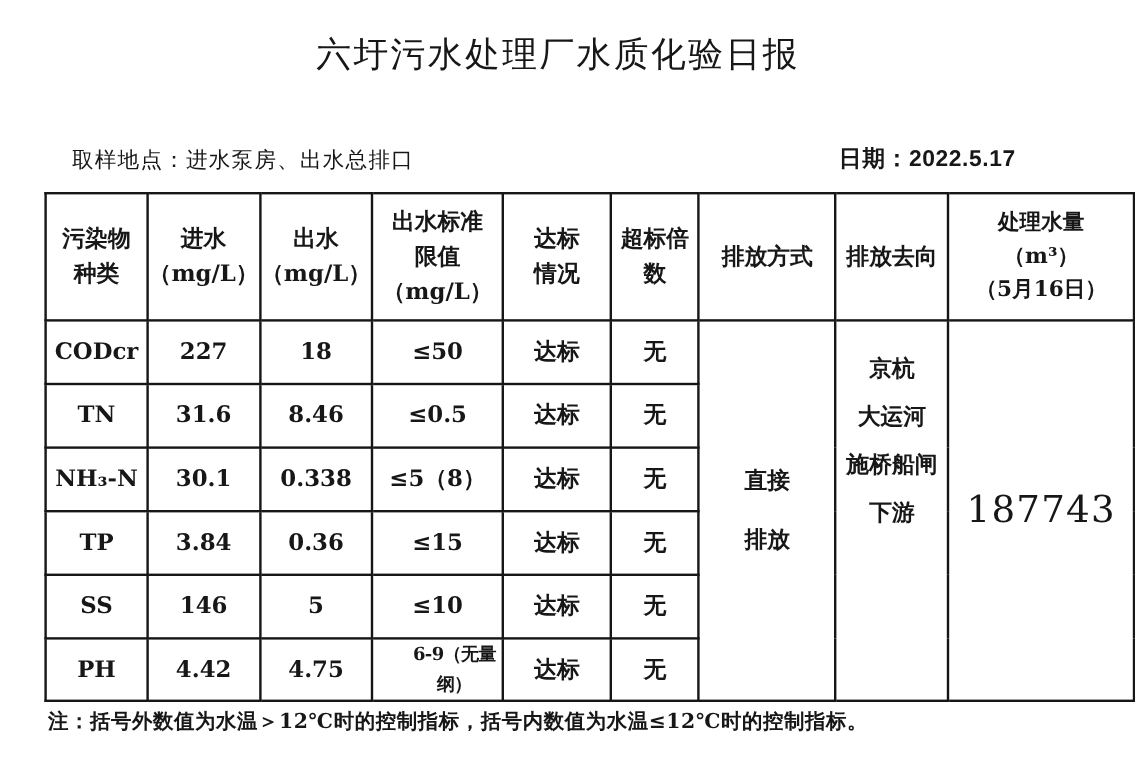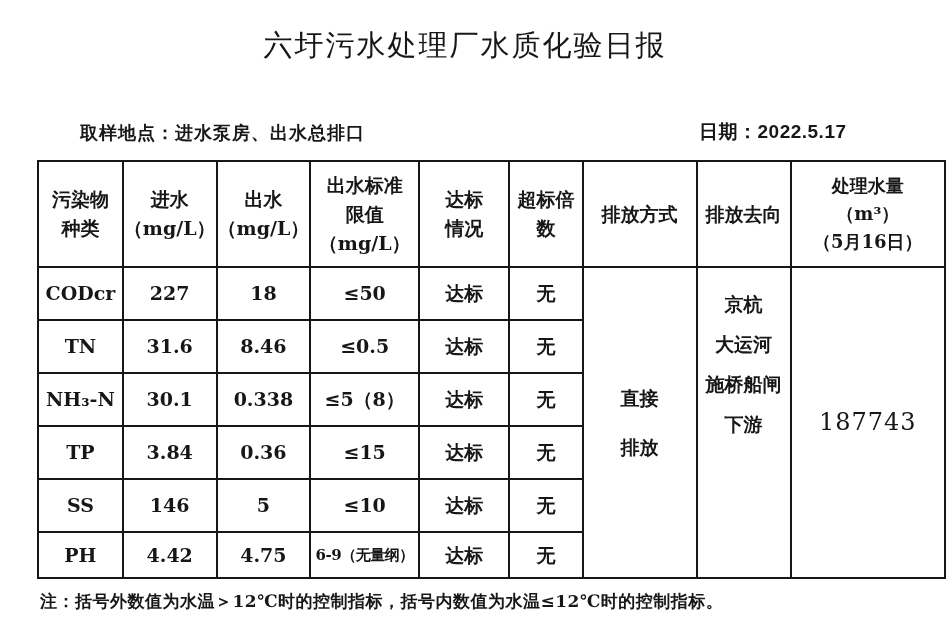--- a/index.html
+++ b/index.html
@@ -8,22 +8,22 @@
     background:#ffffff; color:#171717;
     font-family:"DejaVu Serif","Liberation Serif",serif;
     overflow:hidden;
   }
   .title {
     position:absolute; top:26px; left:0; width:930px;
     text-align:center; font-size:29px; font-weight:400;
     letter-spacing:2px; margin:0;
   }
   .sampling {
-    position:absolute; top:121px; left:80px;
-    font-size:18px; font-weight:bold; letter-spacing:1px;text-align:right;
+    position:absolute; top:121px; left:60px;
+    font-size:18px; font-weight:normal; letter-spacing:1px;text-align:right;
   }
   .date {
     position:absolute; top:119px; left:699px;
     font-family:Liberation Sans, sans-serif;
     font-size:19px; font-weight:bold; letter-spacing:0.5px;
   }
   table.report {
     position:absolute; top:160px; left:37px;
     border-collapse:collapse; table-layout:fixed;
   }
@@ -33,25 +33,25 @@
     padding:0; white-space:pre-line;
     font-family:"DejaVu Serif","Liberation Serif",serif;
   }
   .report th {
     font-size:19px; font-weight:bold; line-height:29px;
   }
   tr.header-row { height:106px; }
   tr.data-row { height:53px; }
   tr.data-row.last { height:46px; }
   .report td { font-size:19px; font-weight:bold; line-height:25px; }
-  td.limit-small { font-size:15px; letter-spacing:-0.5px; }
+  td.limit-small { font-size:15px; letter-spacing:-0.5px;padding-left:28px; }
   td.method-cell { line-height:49px; font-size:19px; }
   td.dest-cell { line-height:40px; padding-bottom:118px; font-size:19px; }
   td.volume-cell {
-    font-size:24px; font-weight:400; letter-spacing:1px;
+    font-size:31px; font-weight:400; letter-spacing:1px;
     white-space:normal;
     margin-top:41px;
   }
   th.volume-header { font-size:18px; line-height:28px; }
   .note {
     position:absolute; top:590px; left:40px;
     font-size:17px; font-weight:bold; letter-spacing:0.5px;
   }
 </style>
 </head>

